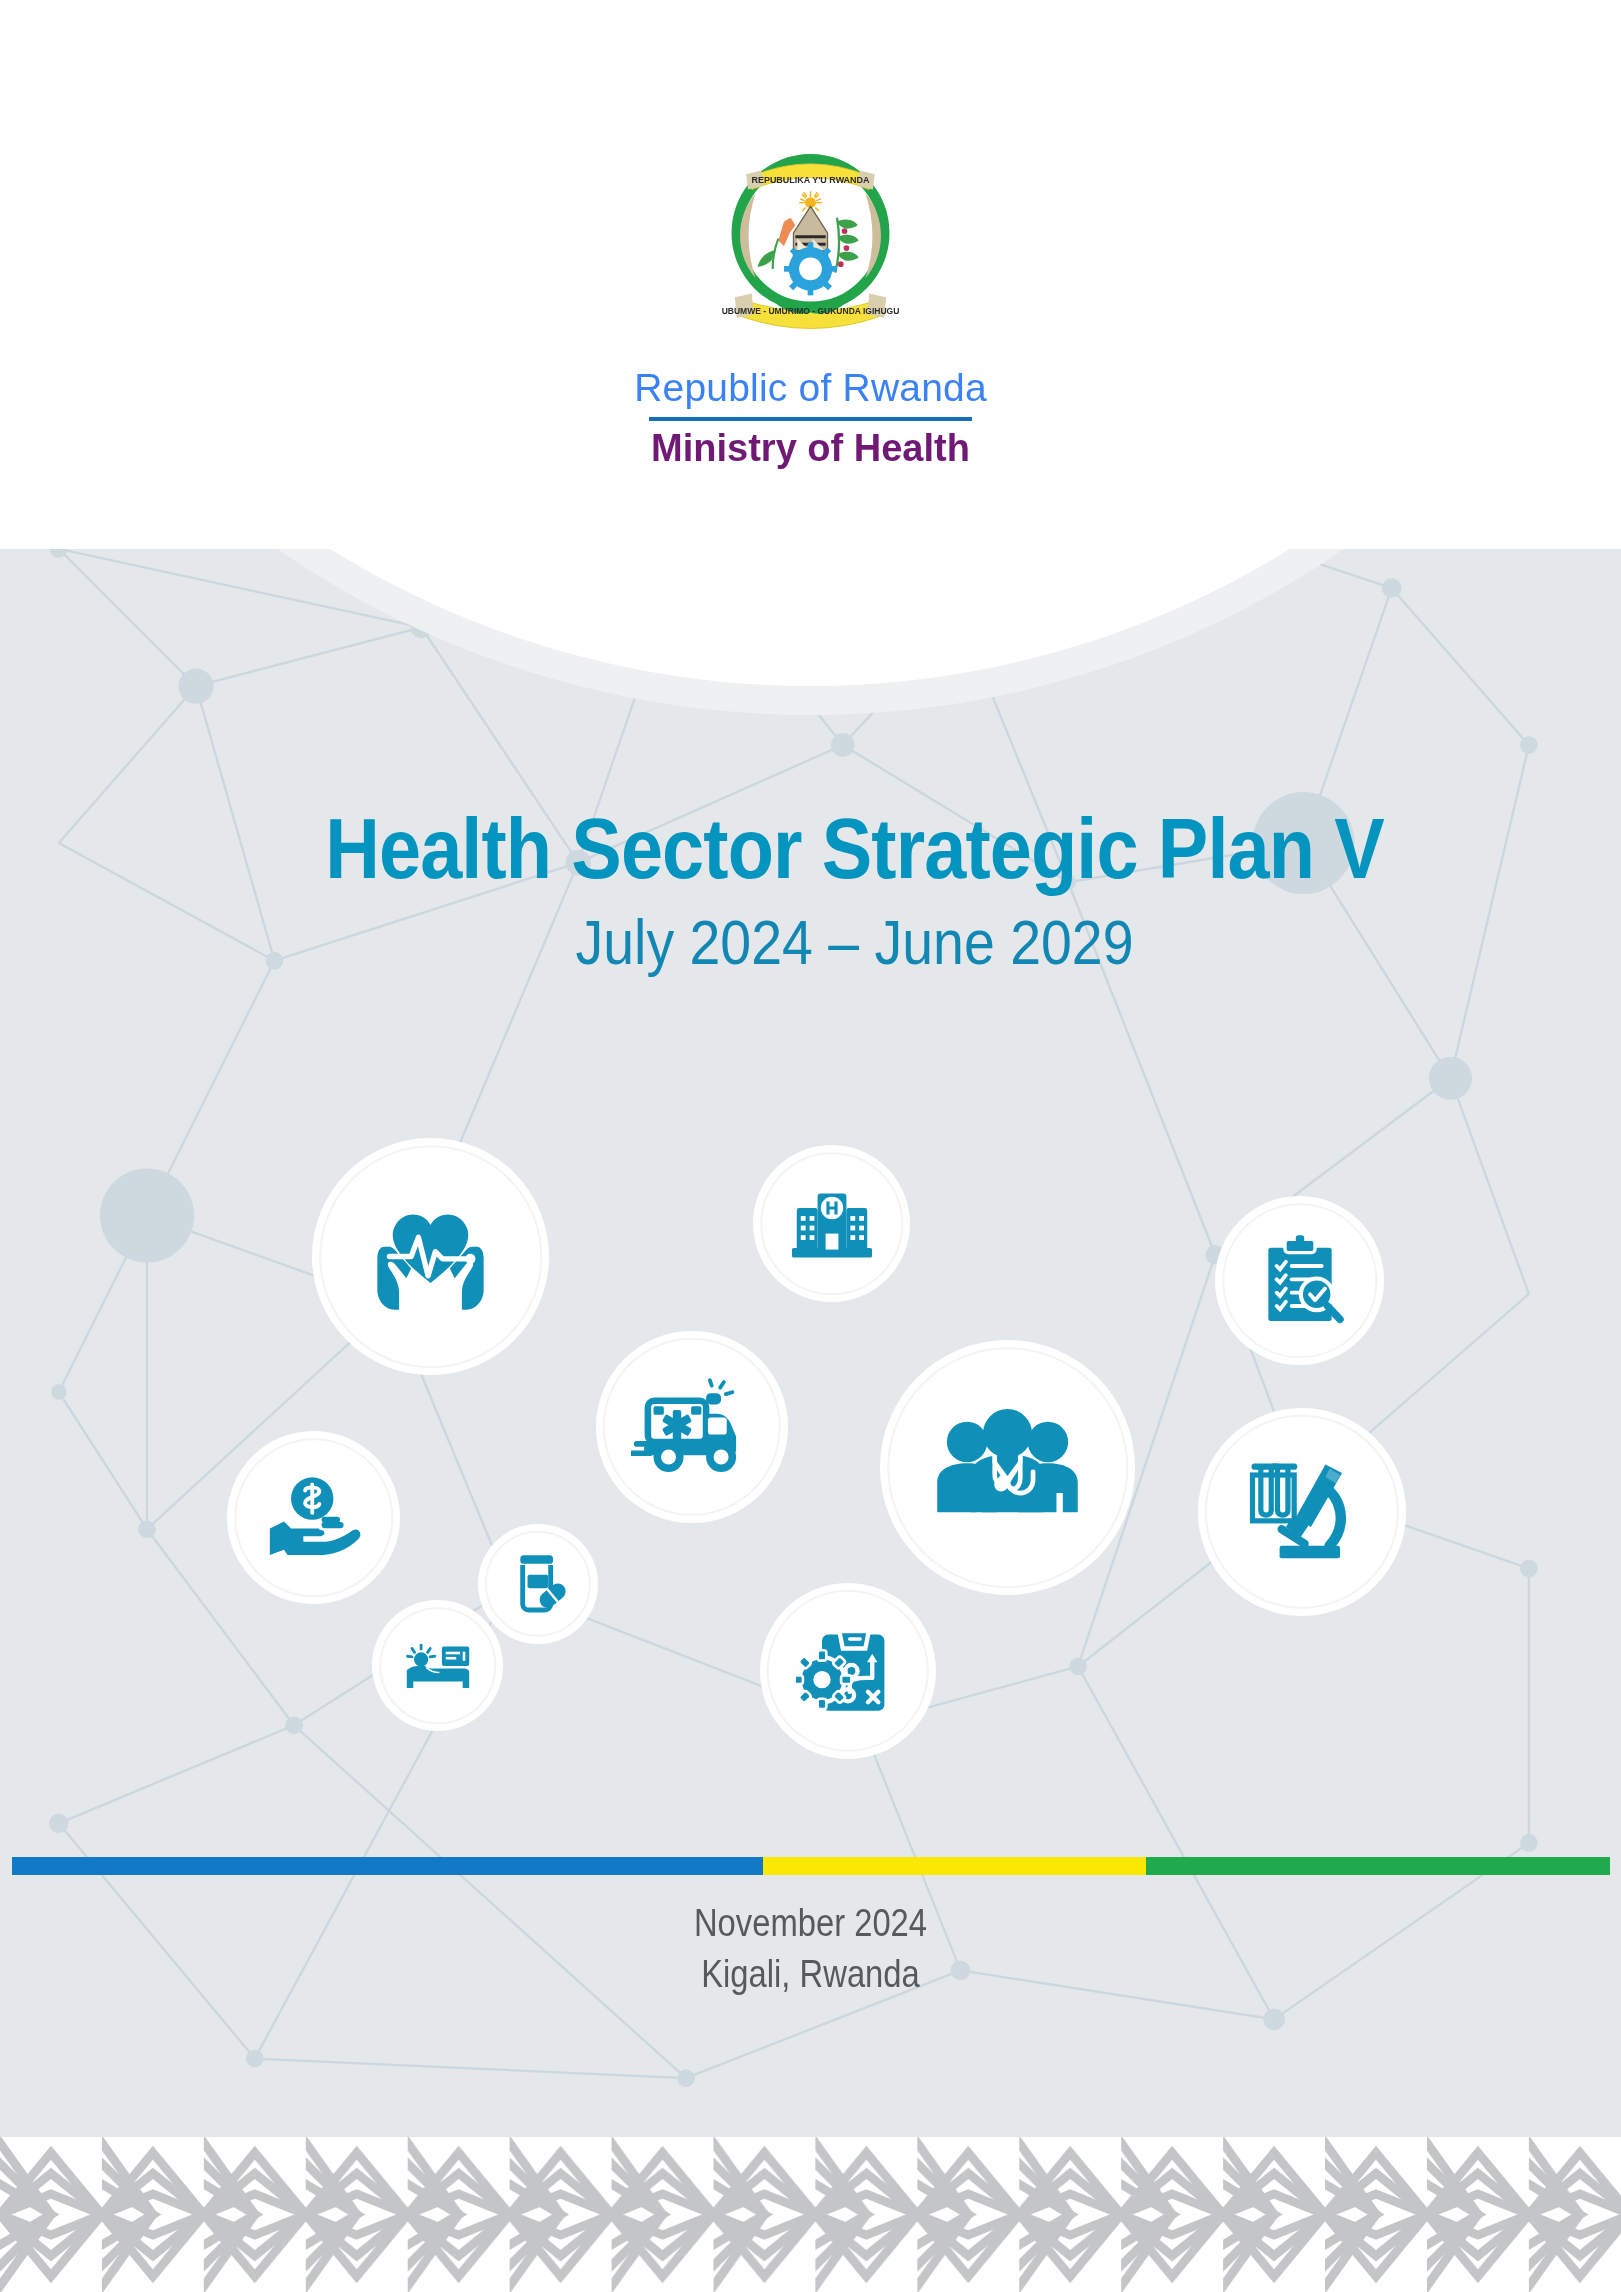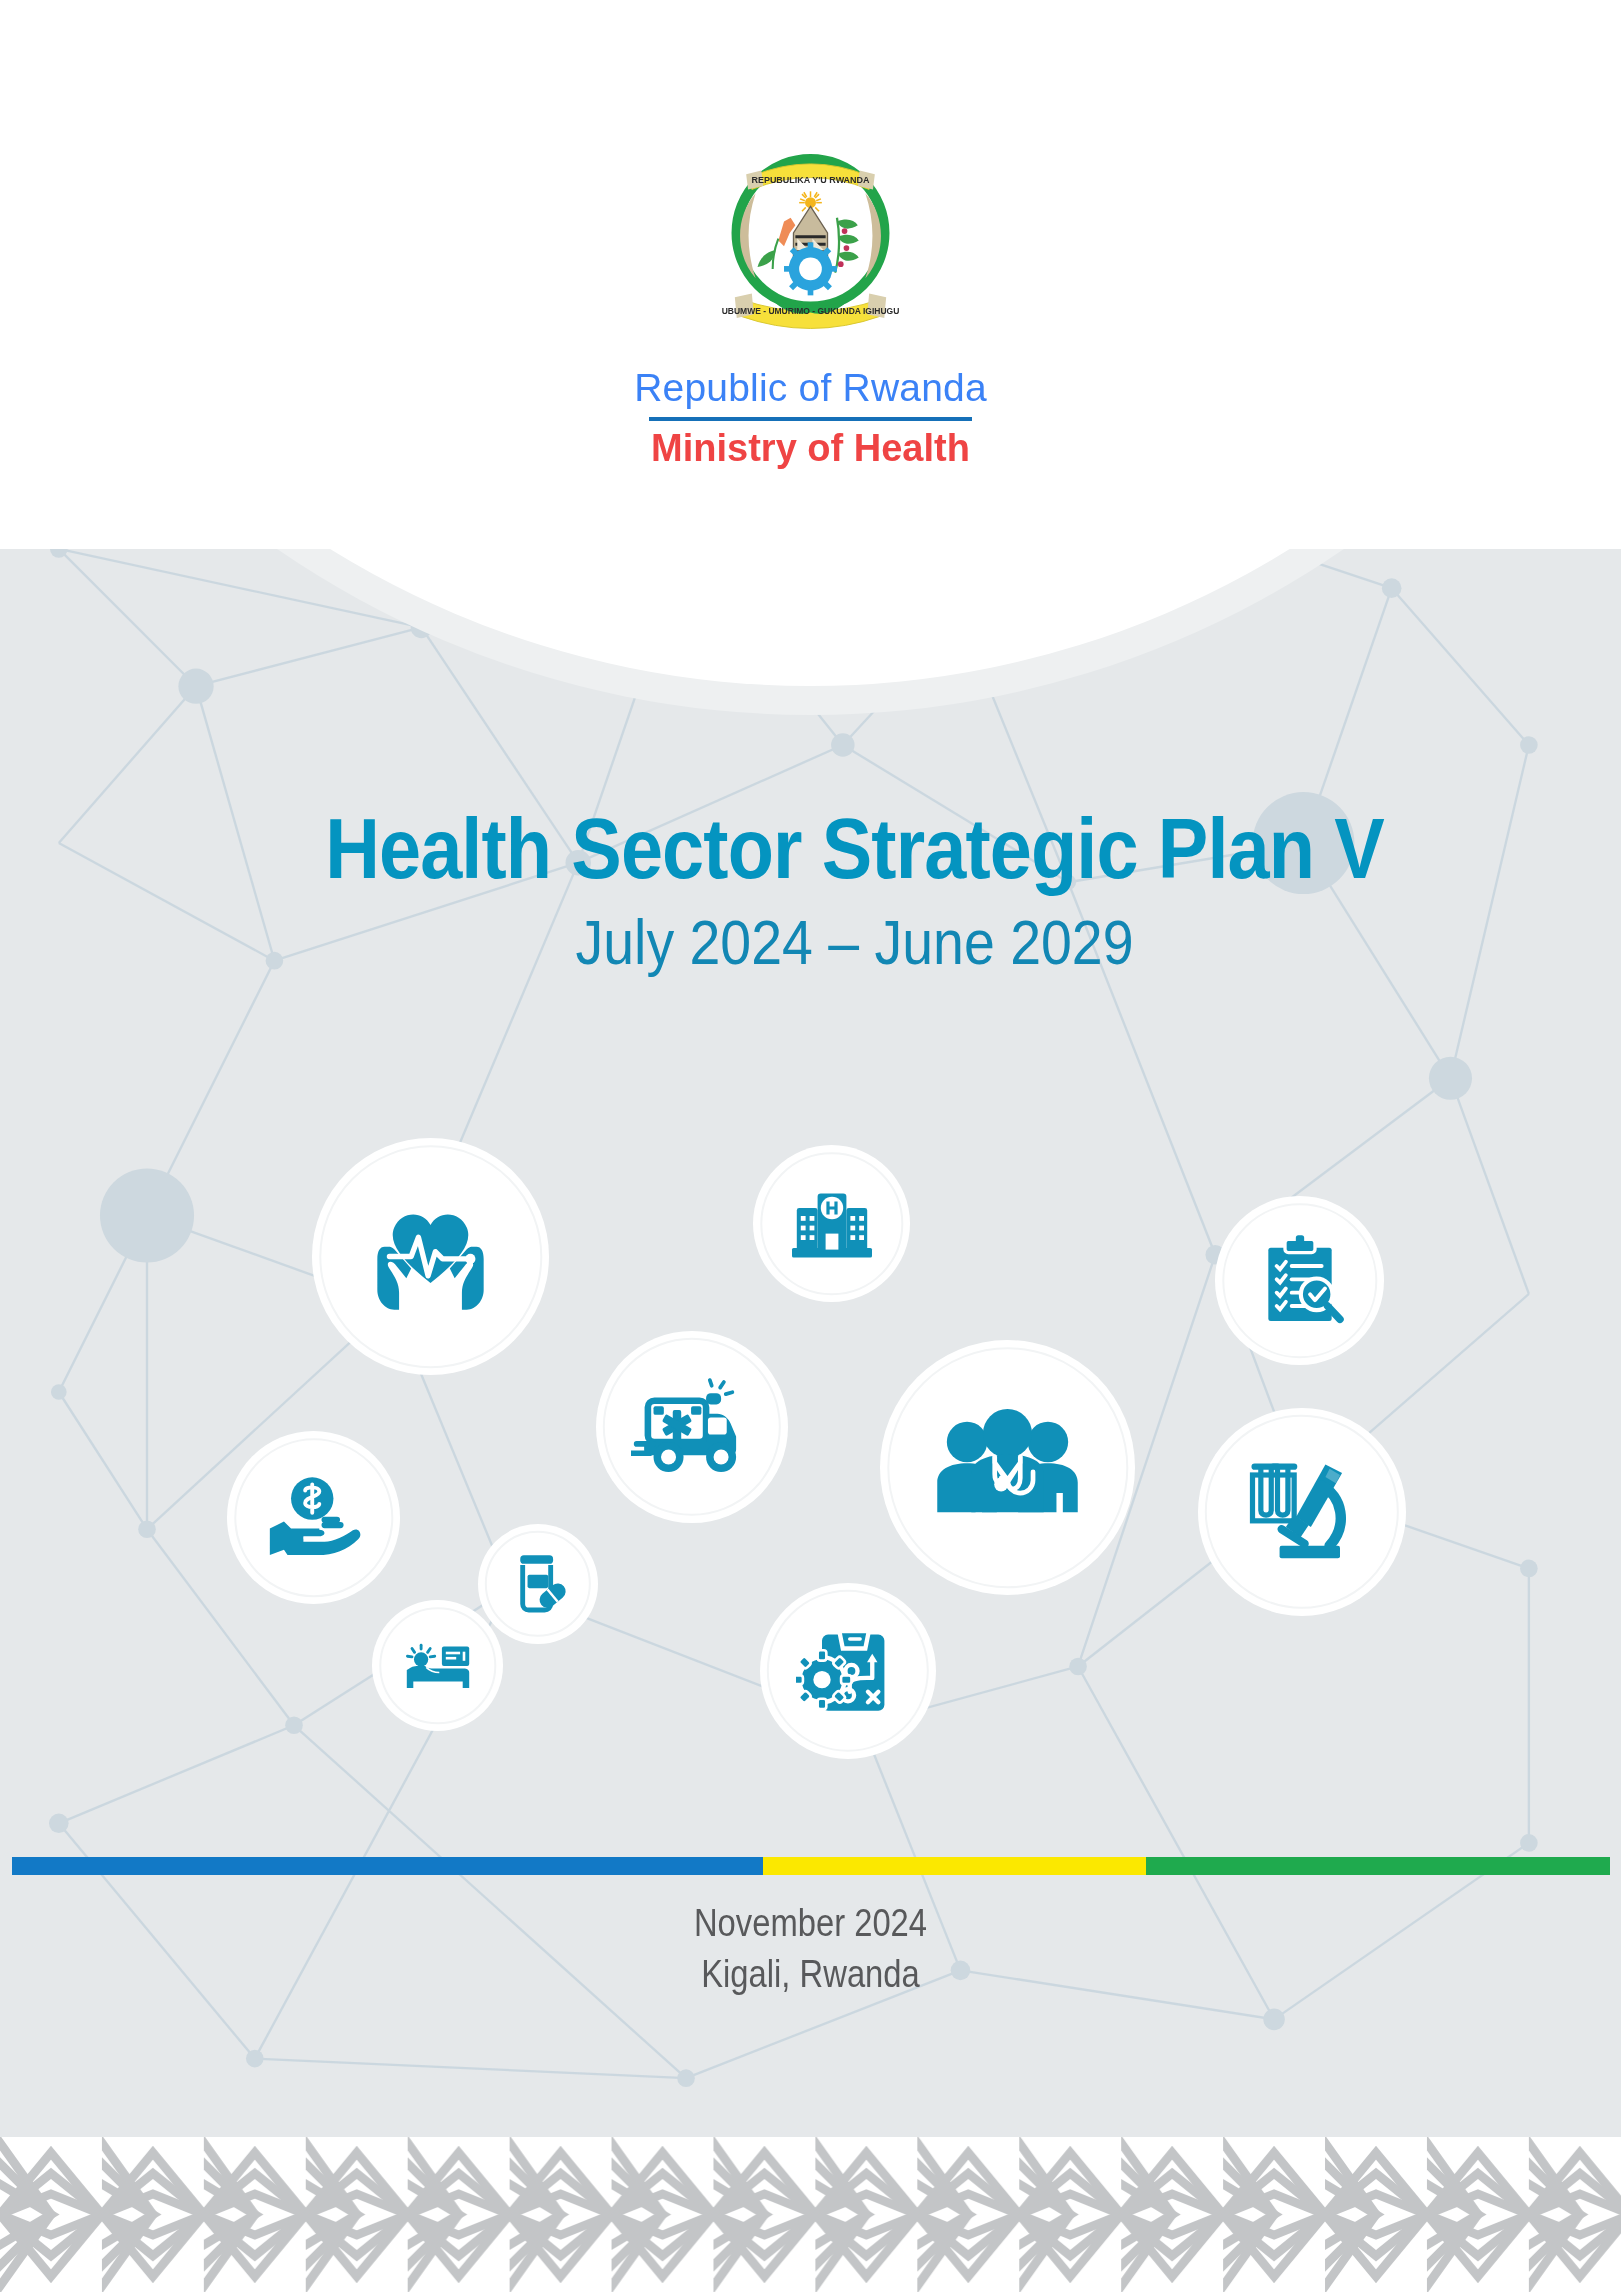--- a/index.html
+++ b/index.html
@@ -84,21 +84,21 @@
     line-height: 1.05;
   }
   .rule {
     width: 323px;
     height: 3.9px;
     background: #1570b8;
     margin: 8.8px auto 7.8px auto;
   }
   .ministry-name {
     font-size: 38px;
-    color: #ef4444;
+    color: #701a75;
     font-weight: 700;
     line-height: 1.05;
     text-align: center;
   }
 
   
   .titles {
     position: absolute;
     left: 0;
     top: 804px;

